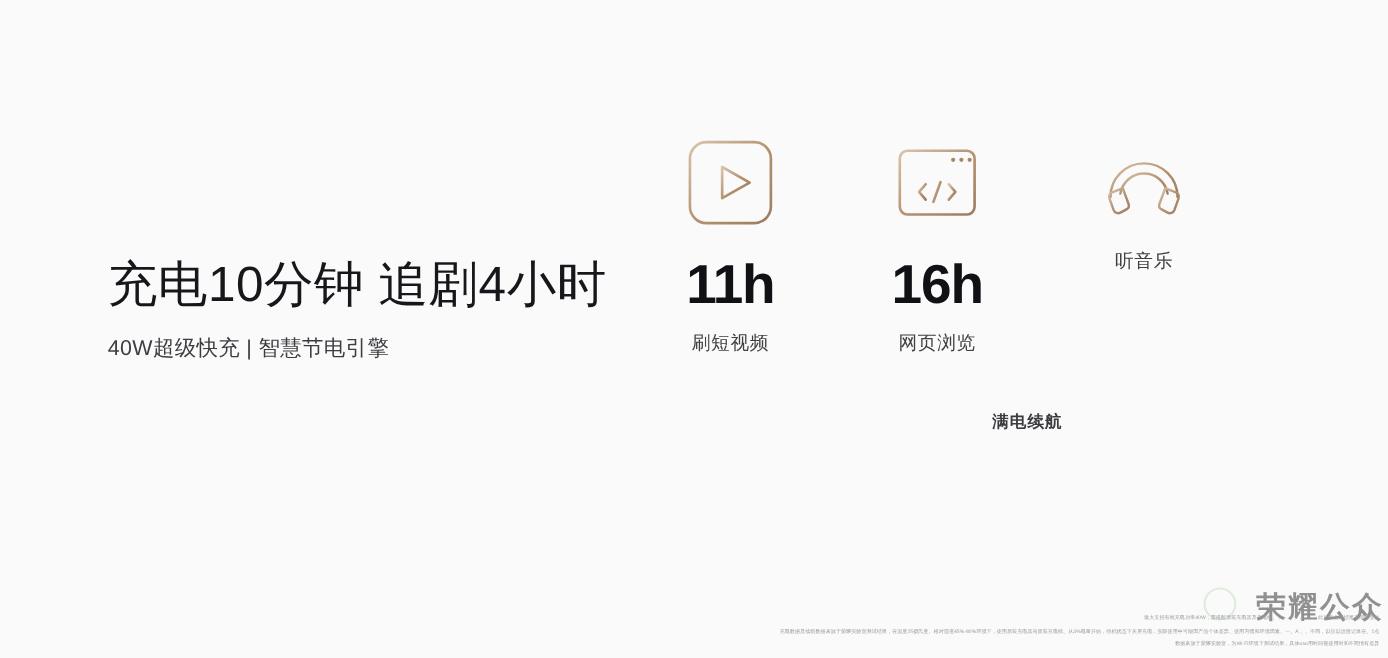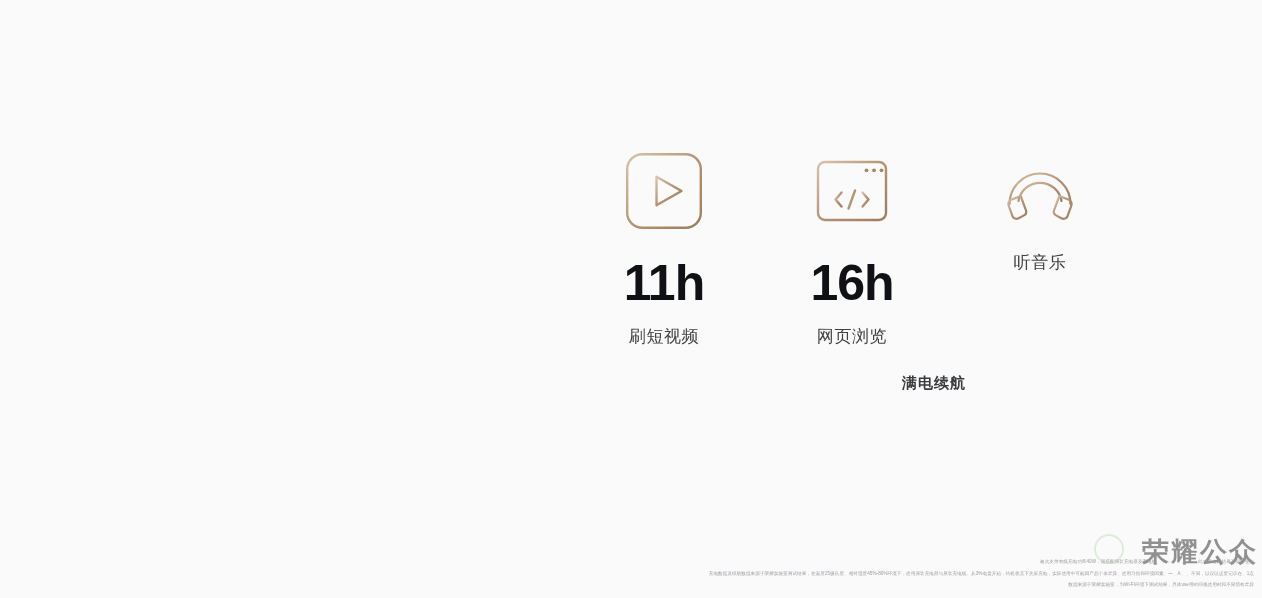--- a/index.html
+++ b/index.html
@@ -42,21 +42,21 @@
     font-weight: 400;
     color: #3c3d40;
     letter-spacing: 0.3px;
     white-space: nowrap;
   }
 
   
   .stats {
     position: absolute;
     left: 570px;
-    top: 148px;
+    top: 123px;
     width: 564px;
     display: flex;
     justify-content: flex-start;
   }
   .stat {
     width: 188px;
     display: flex;
     flex-direction: column;
     align-items: center;
   }
@@ -141,20 +141,24 @@
     border-radius: 50%;
     border: 2.5px solid #bcd9b0;
     display: inline-block;
   }
 </style>
 </head>
 <body>
 
 <div class="stage">
 
+  <div class="headline-block">
+    <div class="headline">充电10分钟 追剧4小时</div>
+    <div class="subhead">40W超级快充 | 智慧节电引擎</div>
+  </div>
 
   <div class="stats">
 
     <div class="stat">
       <div class="stat-icon">
         <svg width="80" height="80" viewBox="0 0 80 80" fill="none">
           <defs>
             <linearGradient id="bz1" x1="0" y1="0" x2="1" y2="1">
               <stop offset="0%" stop-color="#d8c3ab"></stop>
               <stop offset="55%" stop-color="#b2906f"></stop>

